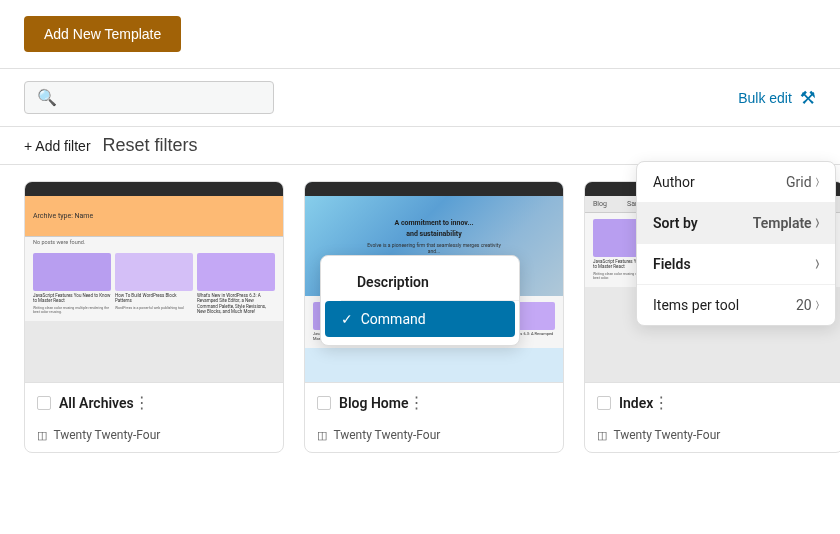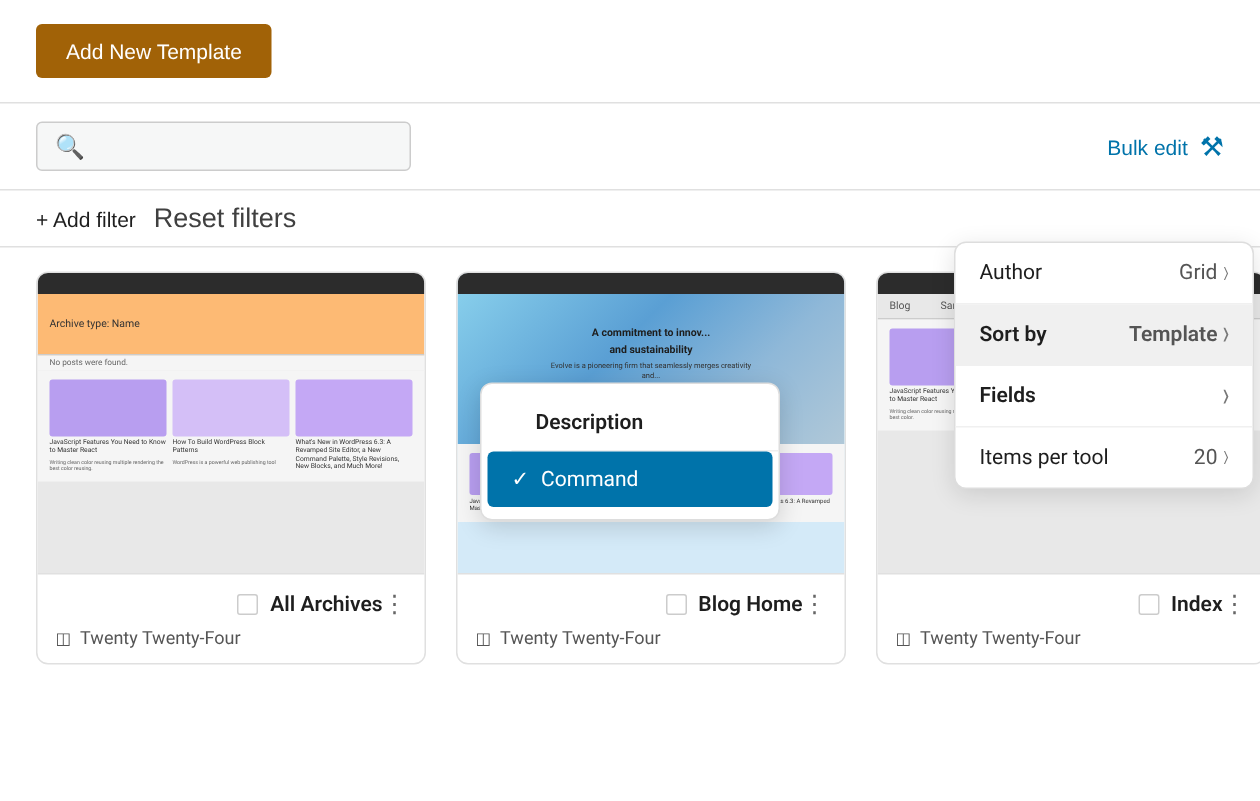--- a/index.html
+++ b/index.html
@@ -131,22 +131,22 @@
     
     .preview-3 { background: #e8e8e8; }
 
     .card-bottom {
       padding: 10px 12px;
       border-top: 1px solid #e0e0e0;
     }
     .card-name-row {
       display: flex;
       align-items: center;
-      justify-content: flex-end;
-      margin-bottom: 6px;
+      justify-content: flex-start;
+      margin-bottom: 16px;
     }
     .card-checkbox-name {
       display: flex;
       align-items: center;
       gap: 8px;
     }
     .card-checkbox {
       width: 14px;
       height: 14px;
       border: 1px solid #ccc;

